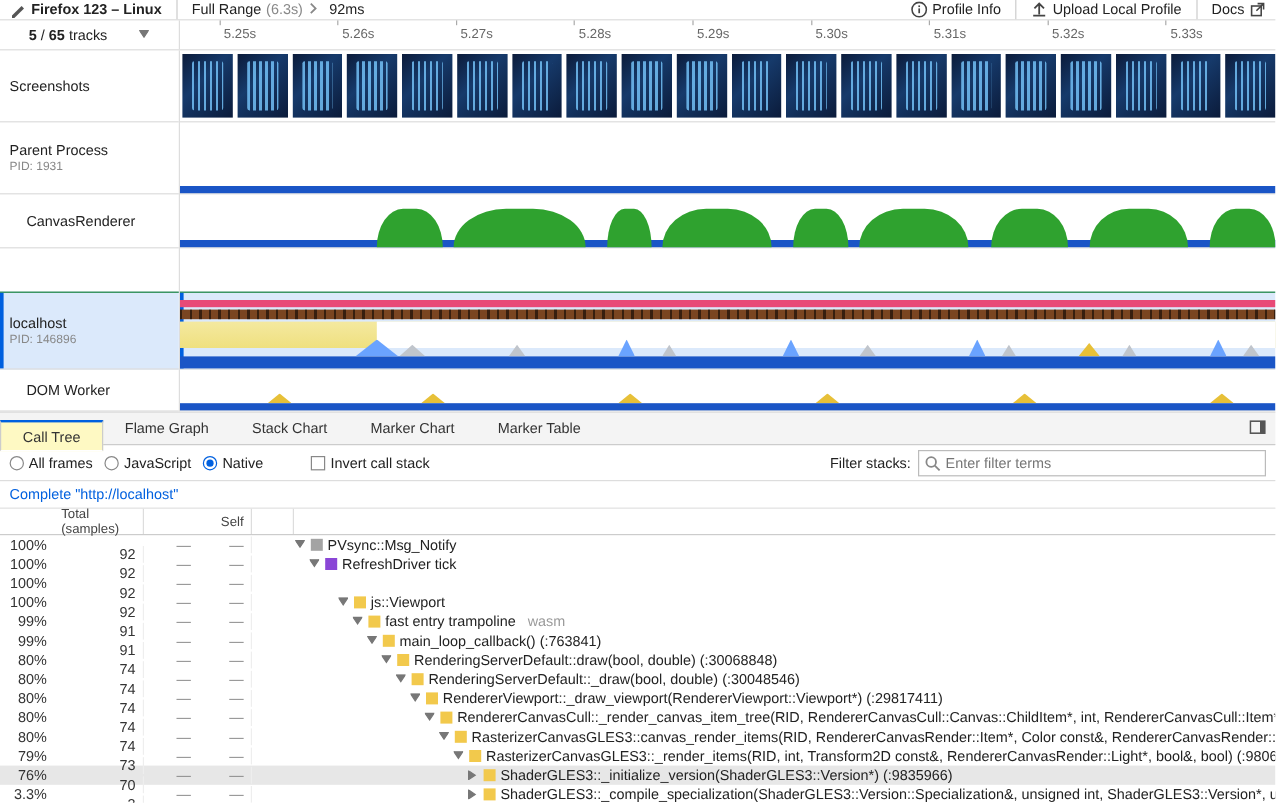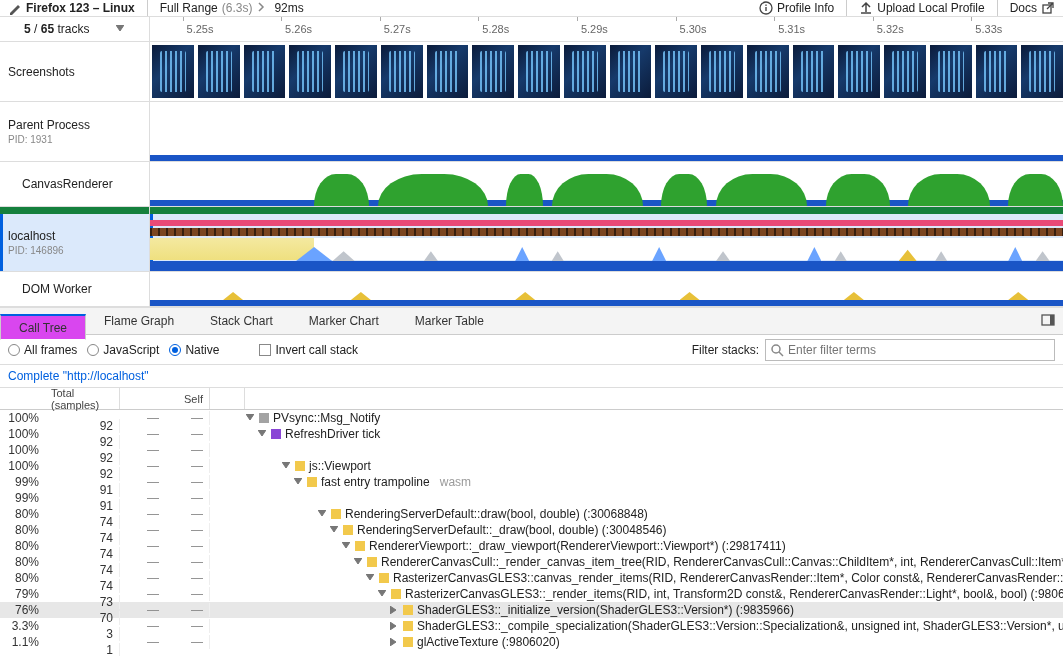--- a/index.html
+++ b/index.html
@@ -25,21 +25,21 @@
   .timeline .labelcol { width: 150px; border-right: 1px solid #ddd; }
   .timeline .graphcol { flex: 1; position: relative; overflow: hidden; }
 
   .trackrow { border-bottom: 1px solid #ddd; }
   .labelcol .trackrow { display:flex; flex-direction:column; justify-content:center; padding:6px 8px; }
   .trackrow .tname { color:#222; }
   .trackrow .pid { color:#888; font-size:10px; margin-top:2px; }
   .trackrow.indent { padding-left: 22px; }
   .trackrow.sel { background:#dbe9fb; position:relative; }
   .trackrow.sel::before { content:""; position:absolute; left:0; top:0; bottom:0; width:3px; background:#0060df; }
-  .trackrow.thin-above { border-top: 7px solid #15803d; }
+  .trackrow.thin-above { border-top: 1px solid #15803d; margin-top: 36px; }
 
   .h-screens { height: 60px; }
   .h-parent  { height: 60px; }
   .h-canvas  { height: 45px; }
   .h-local   { height: 65px; }
   .h-dom     { height: 35px; }
 
   .graphcol .trackrow { position:relative; padding:0; }
   .filmstrip { display:flex; height:100%; gap:4px; padding:3px 0 3px 2px; }
   .thumb { width:42px; height:100%; background:linear-gradient(135deg,#0b1b3a 0%, #163a6b 40%, #0b1b3a 100%); position:relative; }
@@ -55,21 +55,21 @@
   .yellowband { position:absolute; top:24px; height:22px; left:0; right:0; background:linear-gradient(#f4e9a0,#efe07f); }
   .yellowband .mask { position:absolute; top:0; bottom:0; background:#fff; }
   .localblue { position:absolute; left:0; right:0; bottom:0; height:10px; background:#1a55c6; }
   .wedge { position:absolute; bottom:10px; width:26px; height:14px; }
   .wedge.b { background:#6aa3ff; clip-path: polygon(0 100%, 50% 0, 100% 100%); }
   .wedge.g { background:#c0c5cc; clip-path: polygon(0 100%, 50% 30%, 100% 100%); }
   .wedge.y { background:#e7c038; clip-path: polygon(0 100%, 50% 20%, 100% 100%); }
 
   .tabs { display:flex; align-items:center; border-top:1px solid #ddd; border-bottom:1px solid #ccc; height:28px; background:#f4f4f4; }
   .tab { padding:0 18px; height:100%; display:flex; align-items:center; cursor:pointer; color:#333; }
-  .tab.active { background:#d946ef; border:1px solid #ccc; border-bottom:1px solid #fff; border-top:2px solid #0060df; margin-bottom:-1px;margin-top:11px; }
+  .tab.active { background:#fef9c3; border:1px solid #ccc; border-bottom:1px solid #fff; border-top:2px solid #0060df; margin-bottom:-1px;margin-top:11px; }
   .tabs .tail { margin-left:auto; padding:0 8px; cursor:pointer; }
 
   .filterbar { display:flex; align-items:center; gap:10px; height:30px; padding:0 8px; border-bottom:1px solid #ddd; }
   .rg { display:flex; align-items:center; gap:4px; cursor:pointer; }
   .radio { width:12px; height:12px; border:1px solid #888; border-radius:50%; display:inline-flex; align-items:center; justify-content:center; }
   .radio.sel { border-color:#0060df; }
   .radio.sel::after{content:""; width:6px; height:6px; background:#0060df; border-radius:50%;}
   .chk { width:12px; height:12px; border:1px solid #888; display:inline-block; }
   .filterbar .spacer { flex:1; }
   .filterbar .searchwrap { display:flex; align-items:center; gap:6px; }
@@ -450,20 +450,31 @@
           <span class="lib">wasm</span>
         </div>
       </div>
     </div>
     <div class="row">
       <div class="c c-tp num">99%</div>
       <div class="c c-ts num">91</div>
       <div class="c c-sp dash">—</div>
       <div class="c c-ss dash">—</div>
       <div class="c c-gap"></div>
+      <div class="c c-fn">
+        <div class="fn" style="padding-left:60px">
+          <span class="tw">
+            <svg>
+              <use href="#i-tri-d"></use>
+            </svg>
+          </span>
+          <span class="cat yellow"></span>
+          <span class="name">main_loop_callback() (:763841)</span>
+        </div>
+      </div>
     </div>
     <div class="row">
       <div class="c c-tp num">80%</div>
       <div class="c c-ts num">74</div>
       <div class="c c-sp dash">—</div>
       <div class="c c-ss dash">—</div>
       <div class="c c-gap"></div>
       <div class="c c-fn">
         <div class="fn" style="padding-left:72px">
           <span class="tw">

